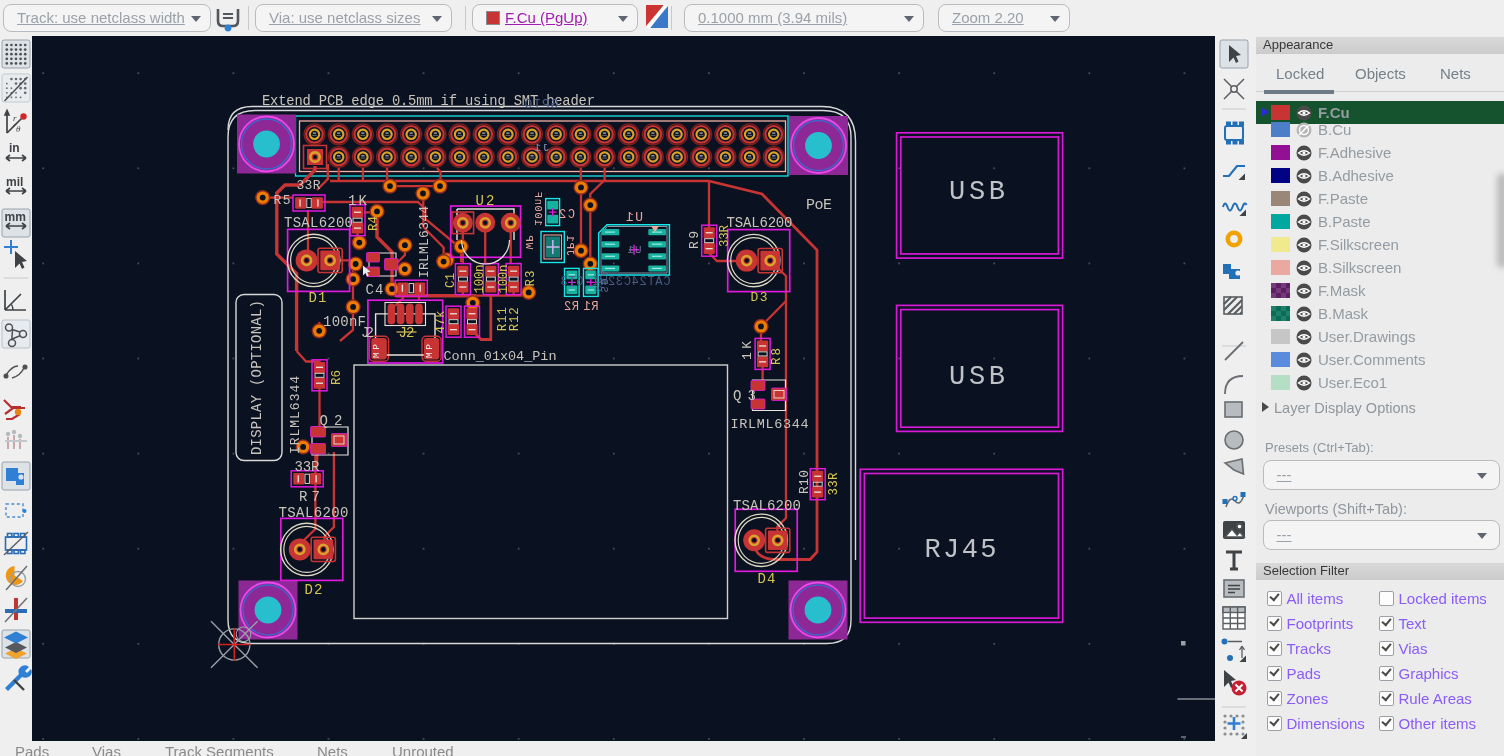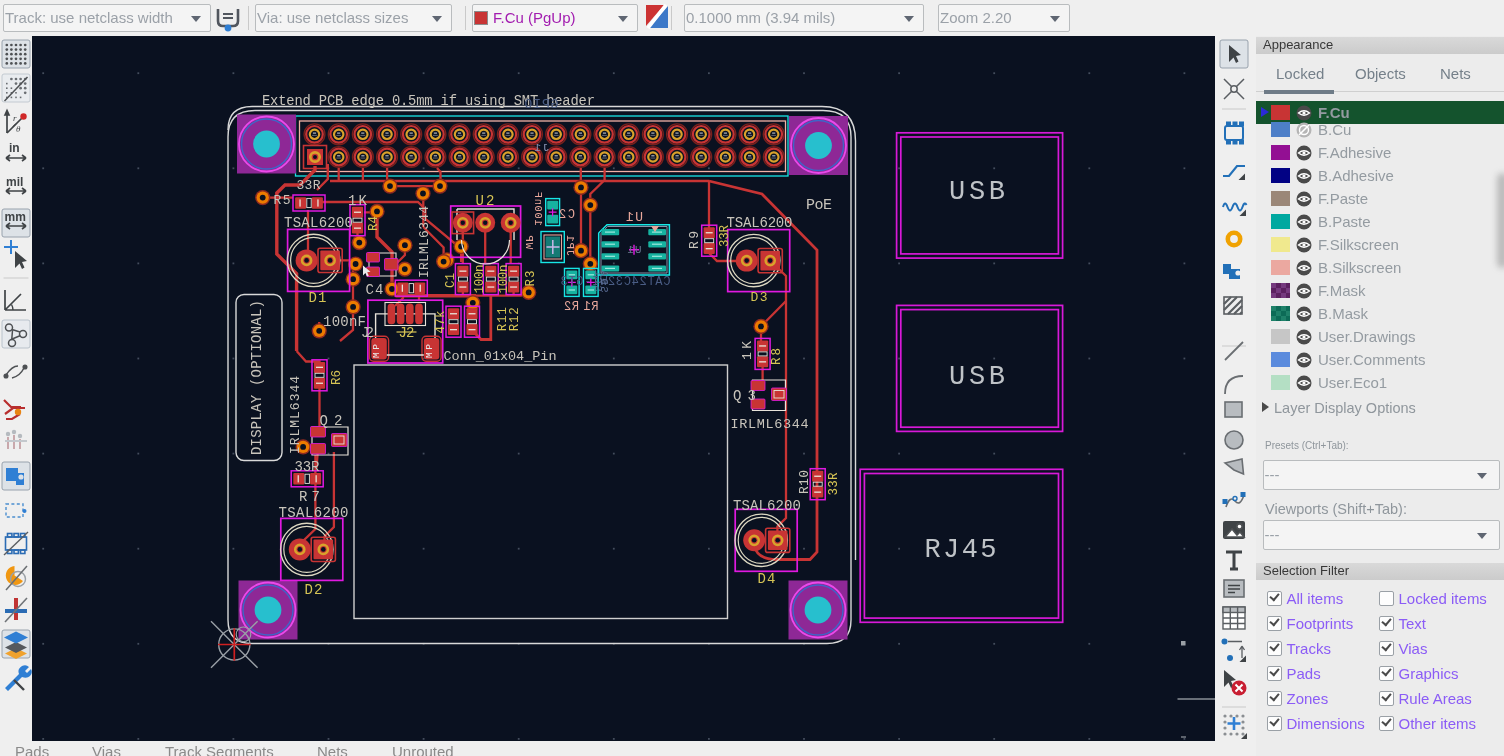--- a/index.html
+++ b/index.html
@@ -1,18 +1,18 @@
 <!DOCTYPE html>
 <html><head>
 <meta charset="utf-8">
 <style>
 html,body{margin:0;padding:0;width:1504px;height:756px;overflow:hidden;background:#efefef;font-family:"Liberation Sans",sans-serif;}
 *{box-sizing:border-box;}
 #topbar{position:absolute;left:0;top:0;width:1504px;height:36px;background:#efefef;}
-.dd{position:absolute;top:4px;height:28px;background:#f4f4f4;border:1px solid #b9bcbe;border-radius:2px;color:#9ba1a8;font-size:15px;line-height:26px;padding-left:1px;}
+.dd{position:absolute;top:4px;height:28px;background:#f4f4f4;border:1px solid #b9bcbe;border-radius:8px;color:#9ba1a8;font-size:15px;line-height:26px;padding-left:13px;text-decoration:underline;}
 .dd .arr{position:absolute;right:9px;top:11px;width:0;height:0;border-left:5px solid transparent;border-right:5px solid transparent;border-top:6px solid #5f6672;}
 .vsep{position:absolute;top:6px;width:1px;height:24px;background:#c9c9c9;}
 #leftbar{position:absolute;left:0;top:36px;width:32px;height:705px;background:#efefef;}
 #rightbar{position:absolute;left:1215px;top:36px;width:41px;height:720px;background:#efefef;}
 #canvas{position:absolute;left:32px;top:36px;width:1183px;height:705px;background:#0a1120;}
 #rpanel{position:absolute;left:1256px;top:36px;width:248px;height:720px;background:#ececec;}
 .hdr{position:absolute;left:0;width:248px;height:17px;background:linear-gradient(#d9d9d9,#cbcbcb);color:#383838;font-size:13px;line-height:16px;padding-left:7px;}
 .tab{position:absolute;top:29px;font-size:15px;color:#75808a;}
 .lrow{position:absolute;left:0;width:248px;height:23px;}
 .sw{position:absolute;left:15px;top:4px;width:19px;height:15px;}
@@ -972,21 +972,21 @@
           <circle cx="8" cy="8" r="7.5" fill="#4a4a4a"></circle>
           <path d="M2.5 8 Q8 3.5 13.5 8 Q8 12.5 2.5 8 Z" fill="none" stroke="#fff" stroke-width="1.4"></path>
           <circle cx="8" cy="8" r="1.6" fill="#fff"></circle>
         </svg>
         <div class="lname">User.Eco1</div>
       </div>
   </div>
   <div style="position:absolute;left:6px;top:366px;width:0;height:0;border-top:5px solid transparent;border-bottom:5px solid transparent;border-left:7px solid #4a4a4a;"></div>
   <div style="position:absolute;left:18px;top:364px;font-size:14.5px;color:#8f969c;">Layer Display Options</div>
   <div style="position:absolute;left:241px;top:137px;width:11px;height:95px;background:rgba(110,110,110,0.4);border-radius:6px;filter:blur(3px);"></div>
-  <div style="position:absolute;left:9px;top:404px;font-size:10px;color:#8f969c;">Presets (Ctrl+Tab):</div>
+  <div style="position:absolute;left:9px;top:404px;font-size:13px;color:#8f969c;">Presets (Ctrl+Tab):</div>
   <div class="dd" style="left:6.5px;top:424px;width:237px;height:30px;line-height:28px;color:#9aa1a8;">---<span class="arr" style="top:12px;right:12px;"></span></div>
   <div style="position:absolute;left:9px;top:465px;font-size:14.5px;color:#8f969c;">Viewports (Shift+Tab):</div>
   <div class="dd" style="left:6.5px;top:484px;width:237px;height:30px;line-height:28px;color:#9aa1a8;">---<span class="arr" style="top:12px;right:12px;"></span></div>
   <div class="hdr" style="top:527px;">Selection Filter</div>
   <div id="filters" style="position:absolute;left:0;top:546px;width:248px;">
     <div class="cb on" style="left:10.5px;top:8.5px;"></div>
       <div class="cblab" style="left:30.5px;top:8px;">All items</div>
     <div class="cb" style="left:123px;top:8.5px;"></div>
       <div class="cblab" style="left:142.5px;top:8px;">Locked items</div>
     <div class="cb on" style="left:10.5px;top:33.5px;"></div>

